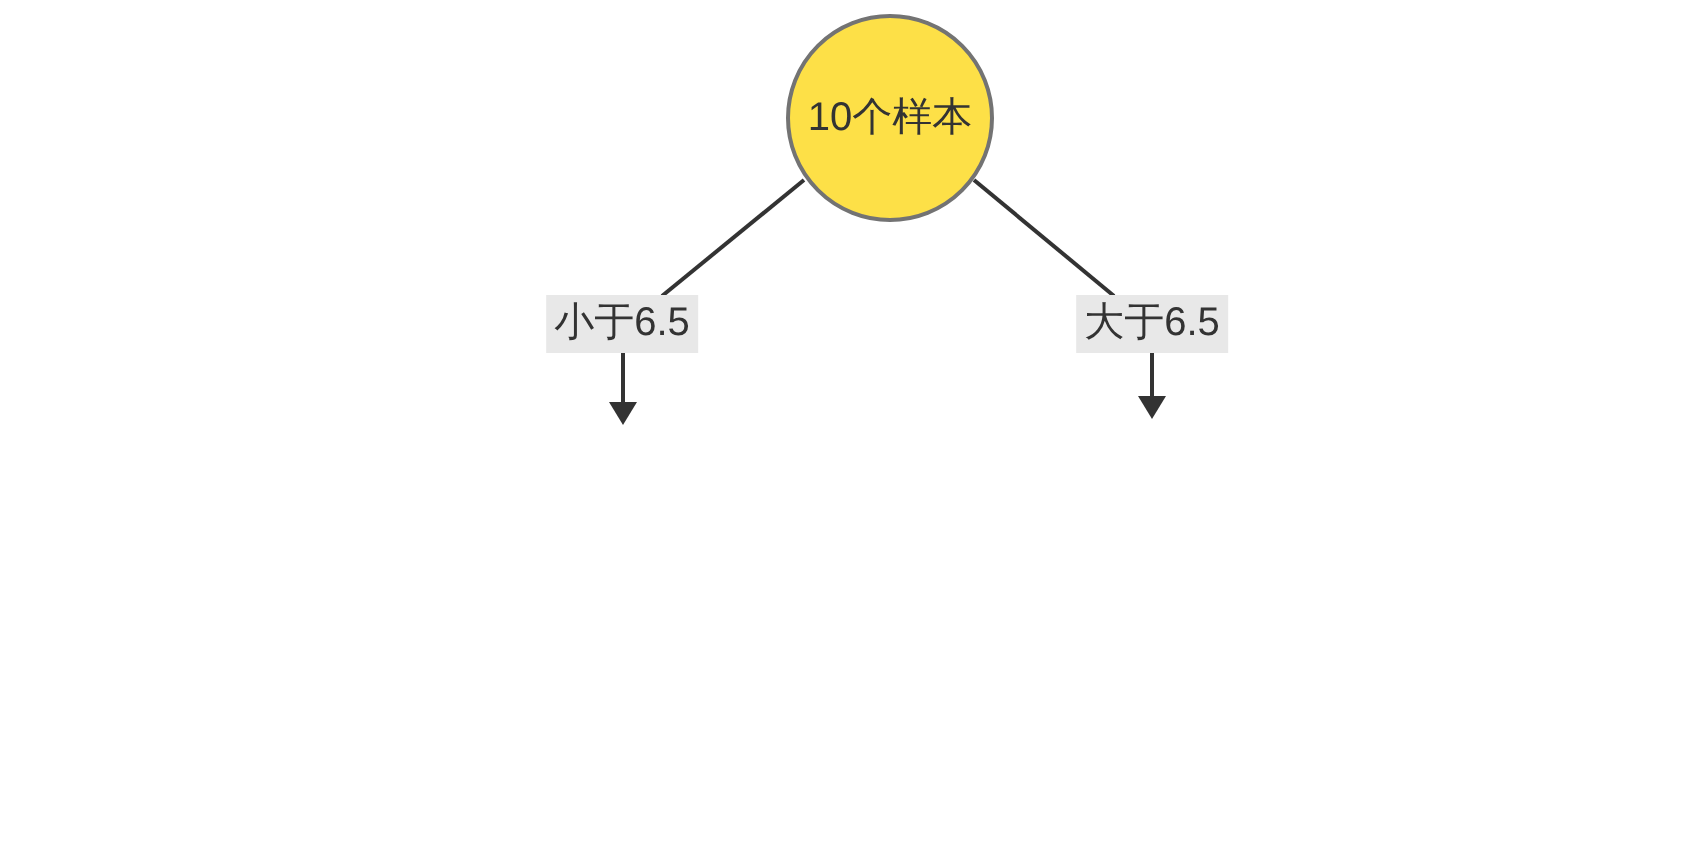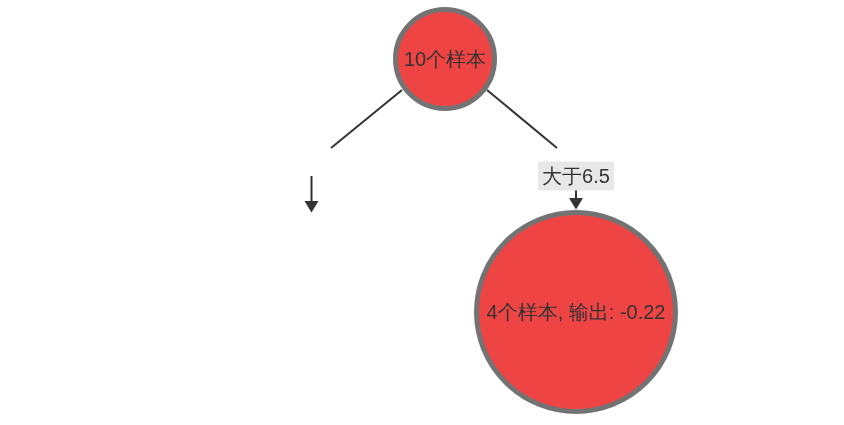--- a/index.html
+++ b/index.html
@@ -27,22 +27,22 @@
     stroke-width: 2;
     fill: none;
   }
   .arrowhead {
     fill: #333333;
     stroke: none;
   }
   .node {
     position: absolute;
     border-radius: 50%;
-    background: #ef4444;
-    border: 5px solid #737373;
+    background: #fde047;
+    border: 2px solid #737373;
     display: flex;
     align-items: center;
     justify-content: center;
     box-sizing: border-box;
   }
   .node .node-label {
     color: #333333;
     font-size: 20px;
     line-height: 1.2;
     white-space: nowrap;
@@ -56,21 +56,21 @@
     transform: translate(-50%, -50%);
     background: #e8e8e8;
     color: #333333;
     font-size: 20px;
     line-height: 27px;
     padding: 1px 4px;
     white-space: nowrap;
     text-align: center;
   }
   .edge-label-left  { left: 311px; top: 162px; }
-  .edge-label-right { left: 576px; top: 162px; margin-top: 14px; }
+  .edge-label-right { left: 576px; top: 162px; }
 </style>
 </head>
 <body>
 
 <div class="canvas">
 
   <svg class="edges-layer" width="844" height="425" viewBox="0 0 844 425" xmlns="http://www.w3.org/2000/svg">
 
     <path class="edge-line" d="M 402 90 L 331 148"></path>
     <path class="edge-line" d="M 311.5 176 L 311.5 202"></path>
@@ -79,20 +79,18 @@
     <path class="edge-line" d="M 487 90 L 557 148"></path>
     <path class="edge-line" d="M 576 176 L 576 199"></path>
     <polygon class="arrowhead" points="569,198 583,198 576,209.5"></polygon>
   </svg>
 
   <div class="node node-root">
     <span class="node-label">10个样本</span>
   </div>
 
 
-  <div class="node node-right">
-    <span class="node-label">4个样本, 输出: -0.22</span>
-  </div>
 
+  <div class="edge-label edge-label-left">小于6.5</div>
 
   <div class="edge-label edge-label-right">大于6.5</div>
 
 </div>
 
 </body></html>

